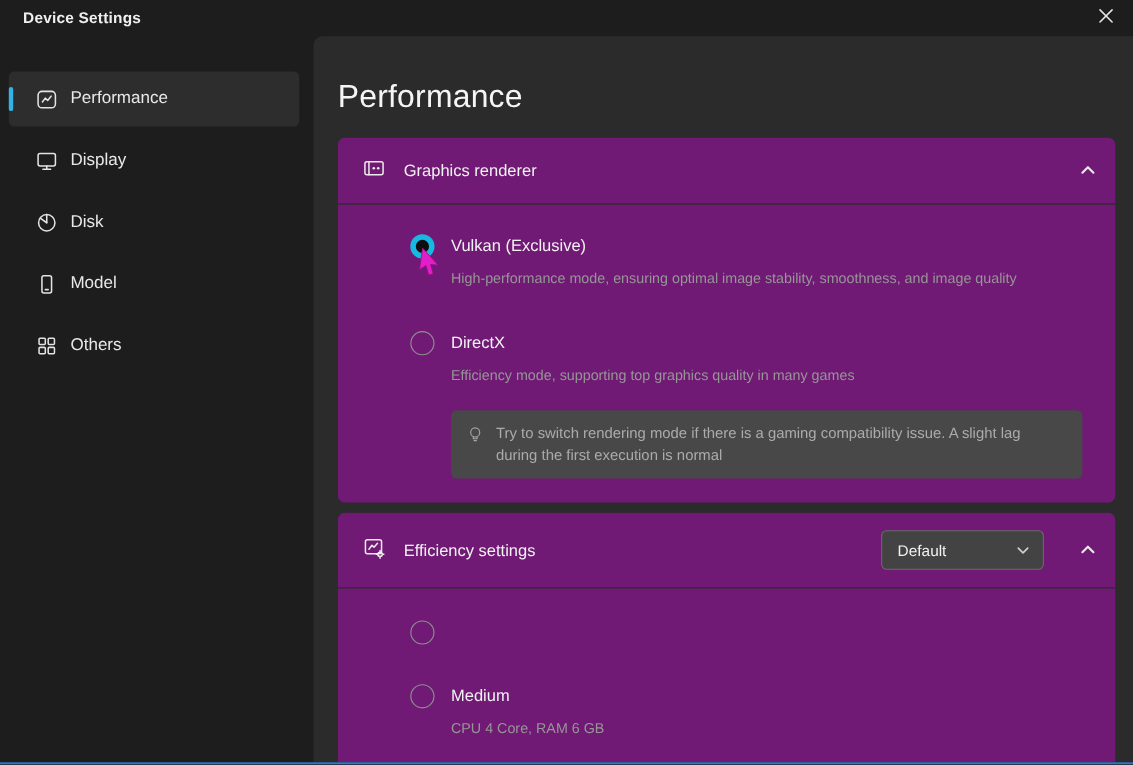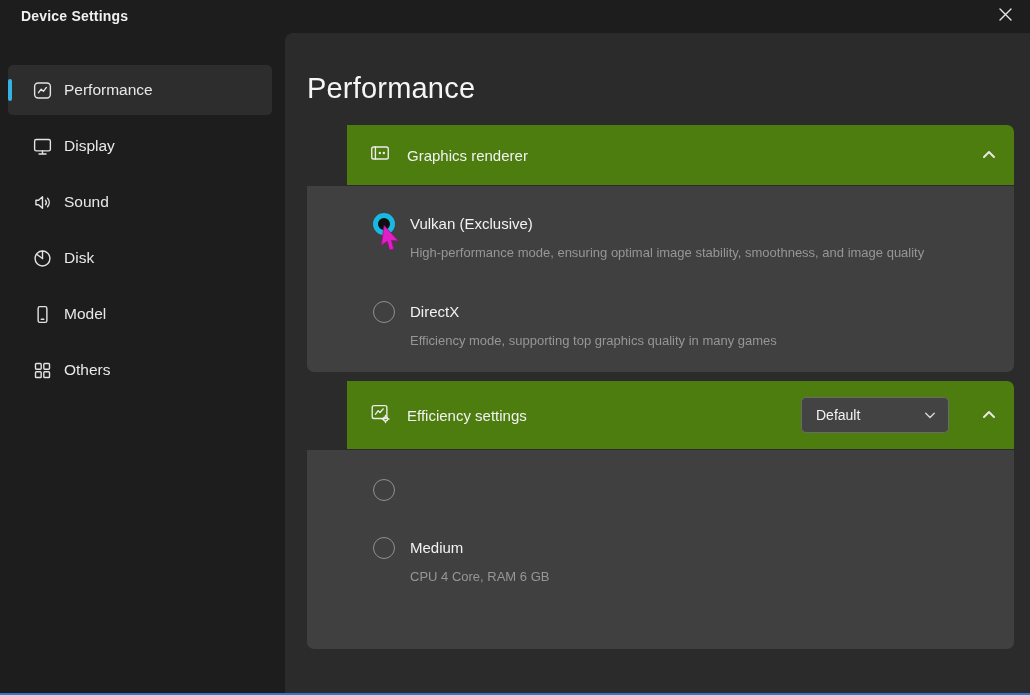--- a/index.html
+++ b/index.html
@@ -45,28 +45,28 @@
   }
   .page-title {
     margin:38px 0 0 22px; font-size:29px; font-weight:500;
     color:#f5f5f5; letter-spacing:.2px; line-height:35px;
   }
 
   .card { margin:0 16px 0 22px; border-radius:7px; overflow:hidden; }
   .card.first { margin-top:19px; }
   .card.second { margin-top:9px; }
   .card-header {
-    height:60px; background:#4d7c0f; display:flex; align-items:center;
-    padding:0 18px 0 22px; gap:16px; cursor:pointer;margin-left:40px;
+    height:60px; background:#701a75; display:flex; align-items:center;
+    padding:0 18px 0 22px; gap:16px; cursor:pointer;
   }
   .card.second .card-header { height:68px; }
   .card-header .hdr-icon svg { width:22px; height:22px; stroke:#ececec; fill:none; stroke-width:1.5; stroke-linecap:round; stroke-linejoin:round; }
   .card-title { font-size:15px; color:#f2f2f2; flex:1; }
   .chev svg { width:14px; height:14px; stroke:#e8e8e8; stroke-width:2; fill:none; stroke-linecap:round; stroke-linejoin:round; display:block; }
-  .card-body { background:#404040; border-top:1px solid #2b2b2b; padding-bottom:22px; }
+  .card-body { background:#701a75; border-top:1px solid #2b2b2b; padding-bottom:22px; }
 
   .opt-row { display:flex; gap:15px; padding-left:66px; }
   .opt-row.r1 { padding-top:27px; }
   .opt-row.gap { margin-top:39px; }
   .radio {
     width:22px; height:22px; border-radius:50%; flex:0 0 22px; cursor:pointer;
     border:1.5px solid #909090; background:transparent; margin-top:0px;
   }
   .radio.on { border:5.5px solid #17b8e2; background:#0e0e0e; }
   .opt-label { font-size:15px; line-height:22px; color:#f2f2f2; }
@@ -128,30 +128,20 @@
     <span class="side-icon">
       <svg viewBox="0 0 24 24">
           <rect x="3" y="4" width="18" height="13" rx="2"></rect>
           <line x1="12" y1="17" x2="12" y2="20"></line>
           <line x1="8" y1="20.5" x2="16" y2="20.5"></line>
         </svg>
     </span>
     <span>Display</span>
   </div>
 
-  <div class="side-item">
-    <span class="side-icon">
-      <svg viewBox="0 0 24 24">
-          <path d="M4.5 9.5v5h3l4.5 4V5.5l-4.5 4h-3z"></path>
-          <path d="M15.5 9.5a4 4 0 0 1 0 5"></path>
-          <path d="M17.8 7.2a7.2 7.2 0 0 1 0 9.6"></path>
-        </svg>
-    </span>
-    <span>Sound</span>
-  </div>
 
   <div class="side-item">
     <span class="side-icon">
       <svg viewBox="0 0 24 24">
           <circle cx="12" cy="12" r="8.5"></circle>
           <path d="M12 12V3.5"></path>
           <path d="M12 12L5.2 7.2"></path>
         </svg>
     </span>
     <span>Disk</span>
@@ -212,20 +202,30 @@
       </div>
 
       <div class="opt-row gap">
         <span class="radio"></span>
         <span>
           <div class="opt-label">DirectX</div>
           <div class="opt-desc">Efficiency mode, supporting top graphics quality in many games</div>
         </span>
       </div>
 
+      <div class="tip-box">
+        <span class="tip-icon">
+          <svg viewBox="0 0 24 24">
+              <circle cx="12" cy="9.5" r="5.5"></circle>
+              <path d="M9.8 15v2.2h4.4V15"></path>
+              <path d="M10.6 19.5h2.8"></path>
+            </svg>
+        </span>
+        <span class="tip-text">Try to switch rendering mode if there is a gaming compatibility issue. A slight lag during the first execution is normal</span>
+      </div>
     </div>
   </section>
 
   <section class="card second">
     <div class="card-header">
       <span class="hdr-icon">
         <svg viewBox="0 0 24 24">
             <rect x="3.5" y="4" width="16" height="14" rx="2"></rect>
             <polyline points="7,13.5 10,9.5 12,11.5 15.5,7.5"></polyline>
             <circle cx="18" cy="18.5" r="2.2"></circle>

